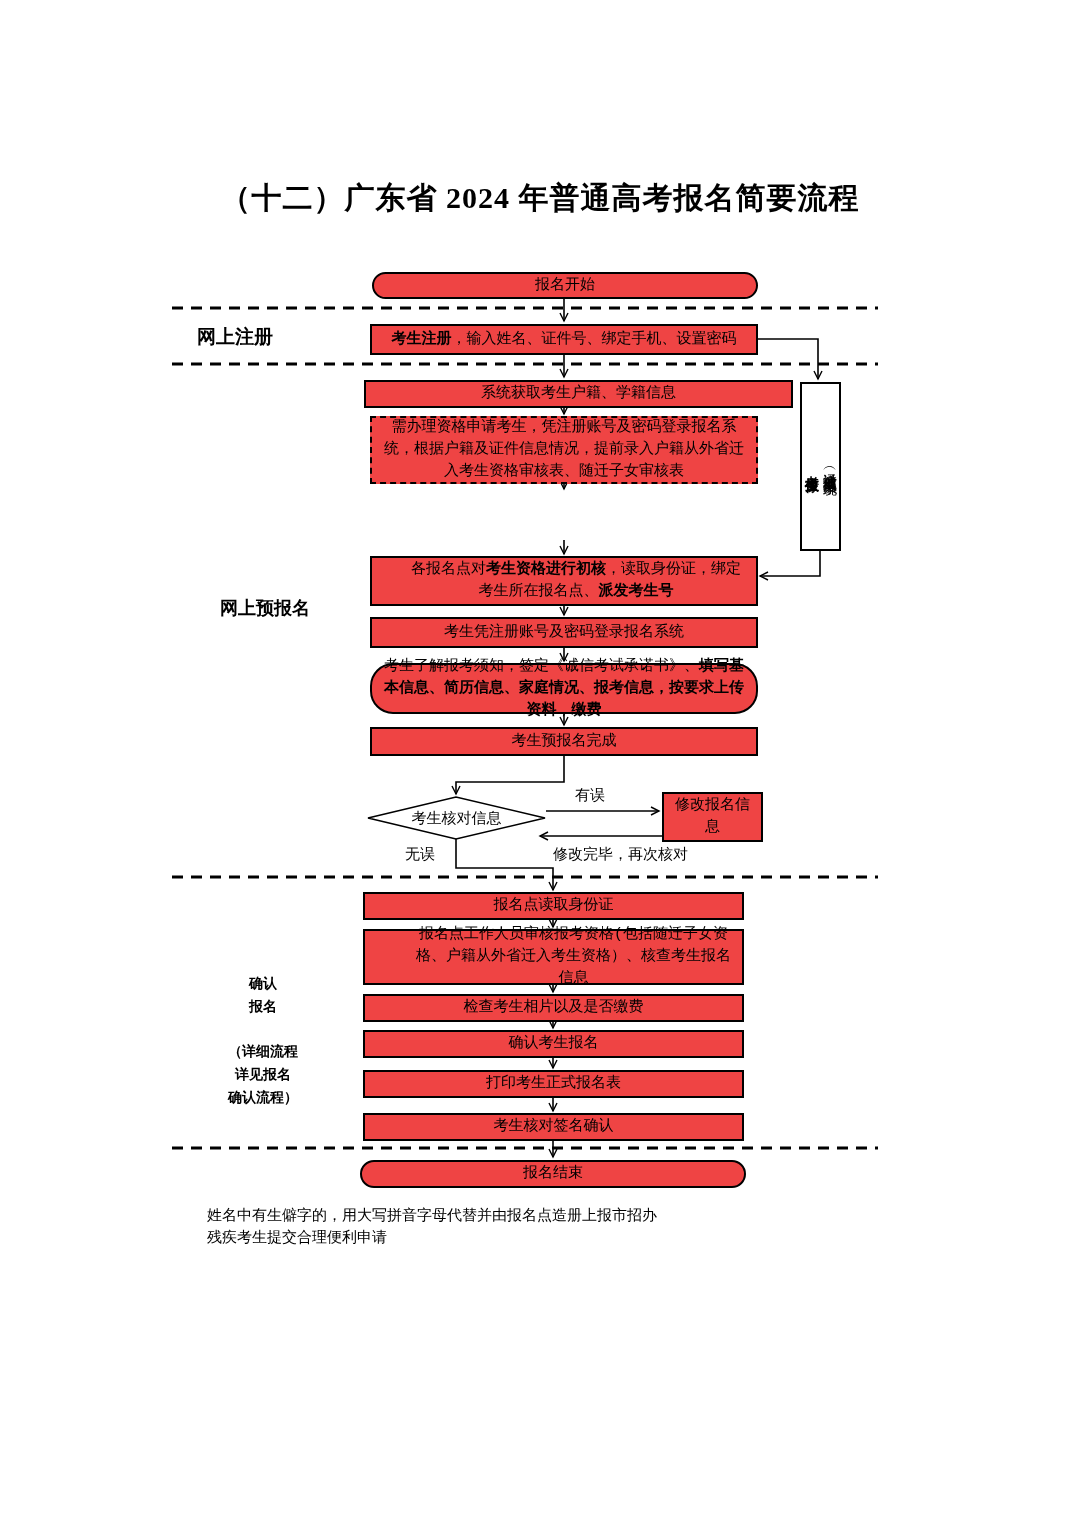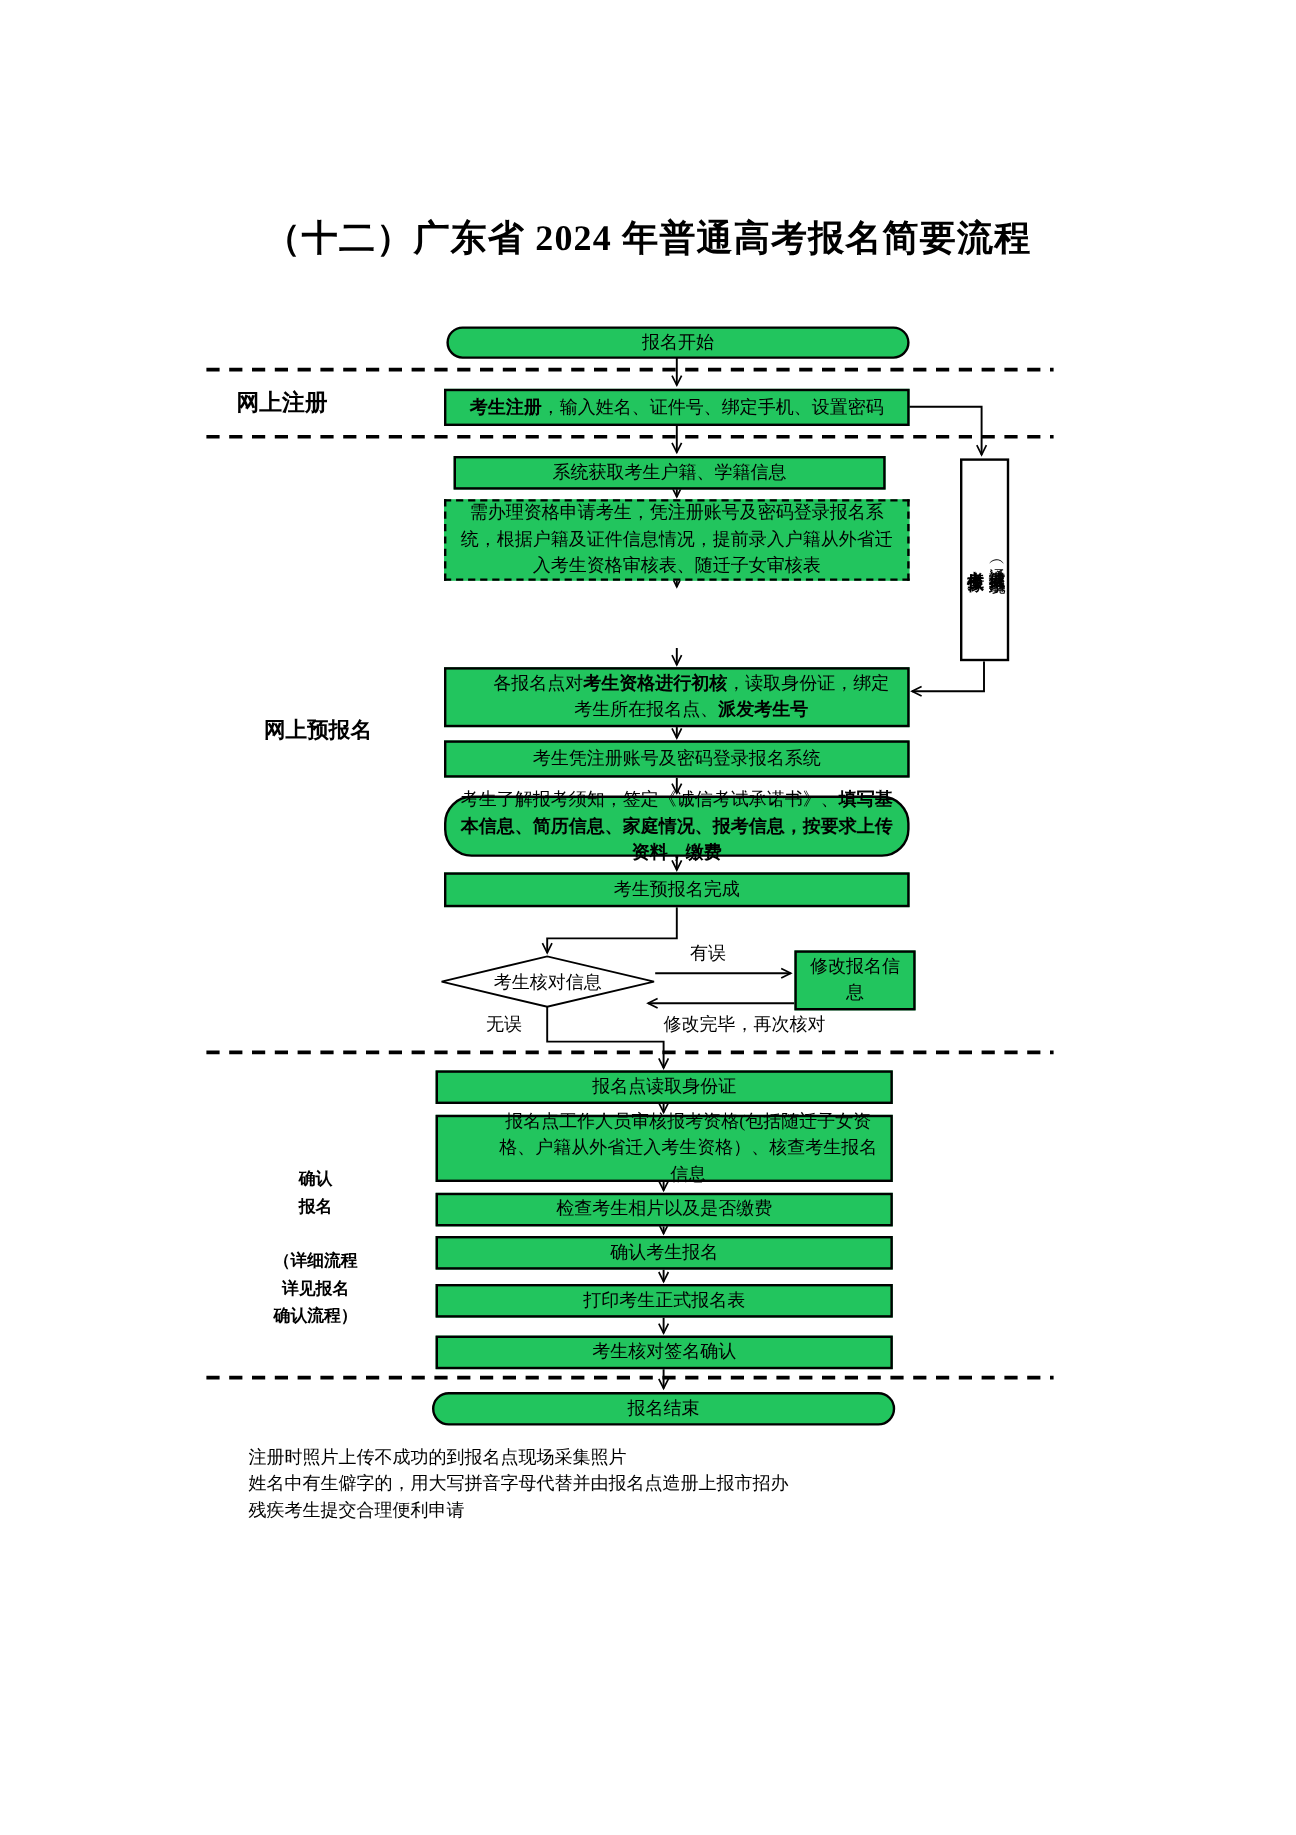--- a/index.html
+++ b/index.html
@@ -11,24 +11,25 @@
     color:#000;
     overflow:hidden;
   }
   #connectors{position:absolute;left:0;top:0;width:1080px;height:1529px;}
   .title{
     position:absolute;left:0;top:178px;width:1080px;
     text-align:center;font-size:30px;font-weight:bold;letter-spacing:1px;
   }
   .box{
     position:absolute;box-sizing:border-box;
-    border:2px solid #000;background:#22c55e;
+    border:2px solid #000;background:#ef4444;
     display:flex;align-items:center;justify-content:center;
     text-align:center;font-size:15px;line-height:22px;
     padding:2px 8px;
+    font-family:Liberation Mono, monospace;
   }
   .box .txt{display:block;width:100%;}
   .stadium{border-radius:14px;}
   .dashedbox{border:2px dashed #000;}
   .sidelabel{
     position:absolute;font-weight:bold;text-align:center;
     font-size:19px;line-height:23px;
   }
   .small-label{position:absolute;font-size:15px;line-height:18px;white-space:nowrap;}
   .diamond-text{
@@ -109,21 +110,21 @@
   </div>
 
   <div class="box stadium" style="left:372px;top:272px;width:386px;height:27px;">
     <span class="txt">报名开始</span>
   </div>
 
   <div class="box" style="left:370px;top:324px;width:388px;height:31px;">
     <span class="txt"><b>考生注册</b><span>，输入姓名、证件号、绑定手机、设置密码</span></span>
   </div>
 
-  <div class="box" style="left:378px;top:380px;width:360px;height:28px;">
+  <div class="box" style="left:364px;top:380px;width:429px;height:28px;">
     <span class="txt">系统获取考生户籍、学籍信息</span>
   </div>
 
   <div class="box dashedbox" style="left:370px;top:416px;width:388px;height:68px;">
     <span class="txt">需办理资格申请考生，凭注册账号及密码登录报名系统，根据户籍及证件信息情况，提前录入户籍从外省迁入考生资格审核表、随迁子女审核表</span>
   </div>
 
 
   <div class="box" style="left:370px;top:556px;width:388px;height:50px;padding-left:32px;">
     <span class="txt"><span>各报名点对</span><b>考生资格进行初核</b><span>，读取身份证，绑定考生所在报名点、</span><b>派发考生号</b></span>
@@ -180,18 +181,17 @@
 
   <div class="box" style="left:363px;top:1113px;width:381px;height:28px;">
     <span class="txt">考生核对签名确认</span>
   </div>
 
   <div class="box stadium" style="left:360px;top:1160px;width:386px;height:28px;">
     <span class="txt">报名结束</span>
   </div>
 
   <div class="notes">
-    <div>注册时照片上传不成功的到报名点现场采集照片</div>
     <div>姓名中有生僻字的，用大写拼音字母代替并由报名点造册上报市招办</div>
     <div>残疾考生提交合理便利申请</div>
   </div>
 
 </div>
 
 </body></html>

